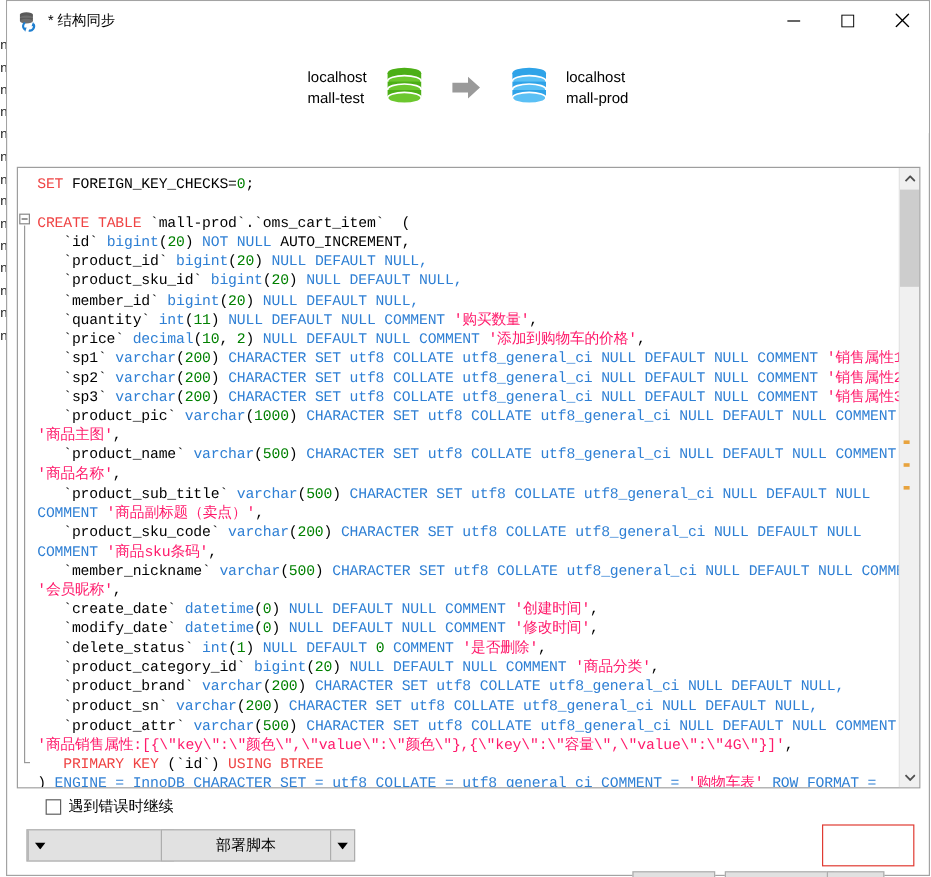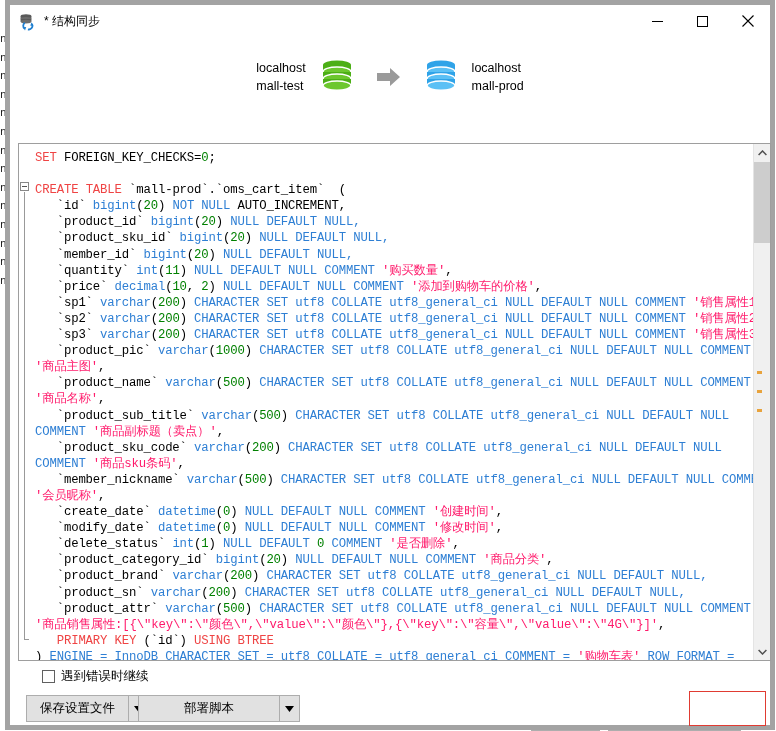--- a/index.html
+++ b/index.html
@@ -29,21 +29,21 @@
     user-select: none;
   }
 
   
   .window {
     position: absolute;
     left: 5px; top: 0;
     width: 770px;
     height: 730px;
     background: #ffffff;
-    border: 5px solid #a3a3a3;
+    border: 1px solid #a3a3a3;
     box-sizing: border-box;
   }
 
   
   .titlebar {
     position: relative;
     height: 33px;
     background: #ffffff;
     display: flex;
     align-items: center;
@@ -484,21 +484,20 @@
         </div>
       </div>
     </div>
 
     <div class="checkrow">
       <span class="checkbox"></span>
       <label>遇到错误时继续</label>
     </div>
 
     <div class="splitbtn" id="btn-save-settings">
-      <span class="sb-label">保存设置文件</span>
       <span class="sb-arrow">
         <svg width="9" height="6" viewBox="0 0 9 6">
           <path d="M0 0 L9 0 L4.5 6 Z" fill="#000"></path>
         </svg>
       </span>
     </div>
 
     <div class="splitbtn" id="btn-deploy-script">
       <span class="sb-label">部署脚本</span>
       <span class="sb-arrow">

